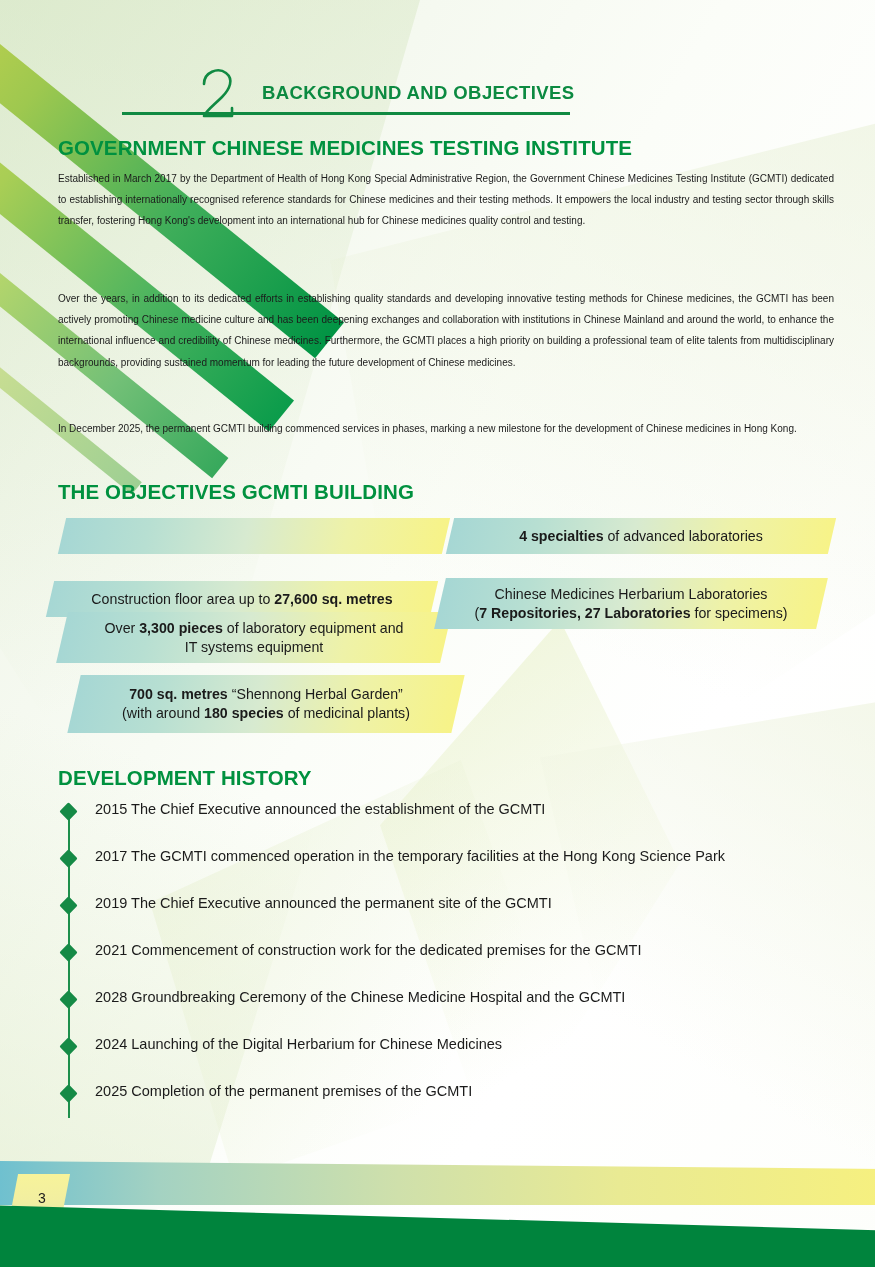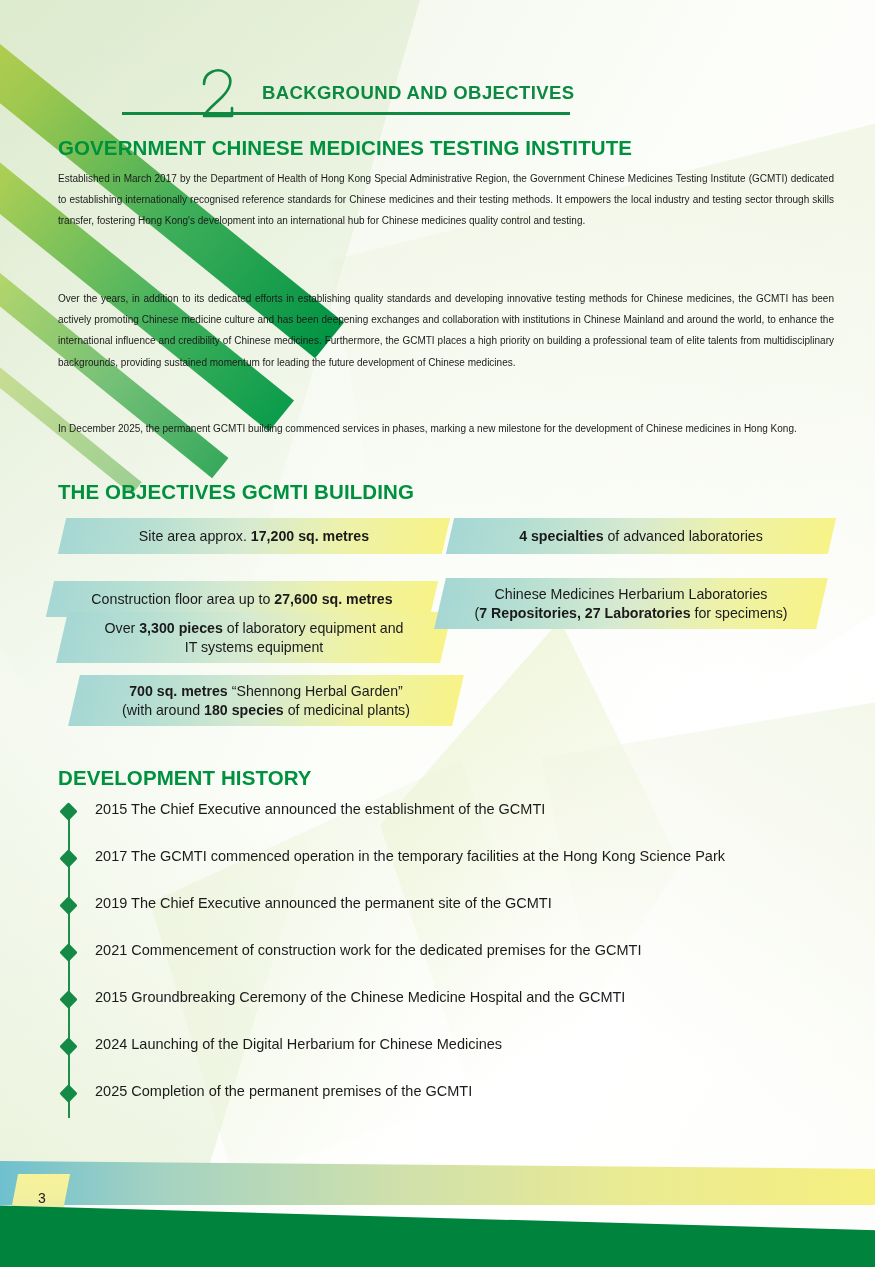--- a/index.html
+++ b/index.html
@@ -103,21 +103,21 @@
     background:linear-gradient(90deg,#a6d7d4 0%,#b7dfd2 22%,#d7ead0 48%,#eef2a8 74%,#f7f388 100%);
     transform:skewX(-13deg);
   }
   .banner .txt{position:relative;z-index:2;padding:0 14px;}
   .banner b{font-weight:bold;}
 
   
   #banner-site-area{left:62px;top:518px;width:384px;height:36px;}
   #banner-floor-area{left:50px;top:565px;width:384px;height:36px;margin-top:16px;}
   #banner-equipment{left:62px;top:612px;width:384px;height:51px;}
-  #banner-garden{left:74px;top:675px;width:384px;height:51px;}
+  #banner-garden{left:74px;top:675px;width:384px;height:58px;}
   
   #banner-specialties{left:450px;top:518px;width:382px;height:36px;}
   #banner-herbarium{left:440px;top:578px;width:382px;height:51px;}
   #banner-collaboration{left:440px;top:655px;width:382px;height:70px;}
 
   
   .timeline{position:absolute;left:58px;top:800px;width:790px;}
   .tl-line{position:absolute;left:10px;top:8px;width:2px;height:310px;background:#1d8f4b;}
   .tl-item{position:relative;height:47px;}
   .tl-dot{
@@ -187,21 +187,20 @@
     <div class="para" id="para-1">Established in March 2017 by the Department of Health of Hong Kong Special Administrative Region, the Government Chinese Medicines Testing Institute (GCMTI) dedicated to establishing internationally recognised reference standards for Chinese medicines and their testing methods. It empowers the local industry and testing sector through skills transfer, fostering Hong Kong's development into an international hub for Chinese medicines quality control and testing.</div>
 
     <div class="para" id="para-2">Over the years, in addition to its dedicated efforts in establishing quality standards and developing innovative testing methods for Chinese medicines, the GCMTI has been actively promoting Chinese medicine culture and has been deepening exchanges and collaboration with institutions in Chinese Mainland and around the world, to enhance the international influence and credibility of Chinese medicines.  Furthermore, the GCMTI places a high priority on building a professional team of elite talents from multidisciplinary backgrounds, providing sustained momentum for leading the future development of Chinese medicines.</div>
 
     <div class="para" id="para-3">In December 2025, the permanent GCMTI building commenced services in phases, marking a new milestone for the development of Chinese medicines in Hong Kong.</div>
 
     <div class="h-green" id="heading-building">THE OBJECTIVES GCMTI BUILDING</div>
 
     <div class="banner" id="banner-site-area">
       <span class="skin"></span>
-      <span class="txt"><span>Site area approx. <b>17,200 sq. metres</b></span></span>
     </div>
 
     <div class="banner" id="banner-floor-area">
       <span class="skin"></span>
       <span class="txt"><span>Construction floor area up to <b>27,600 sq. metres</b></span></span>
     </div>
 
     <div class="banner" id="banner-equipment">
       <span class="skin"></span>
       <span class="txt"><span>Over <b>3,300 pieces</b> of laboratory equipment and<br>IT systems equipment</span></span>
@@ -239,21 +238,21 @@
       <div class="tl-item">
         <span class="tl-dot"></span>
         <span class="tl-text">2019 The Chief Executive announced the permanent site of the GCMTI</span>
       </div>
       <div class="tl-item">
         <span class="tl-dot"></span>
         <span class="tl-text">2021 Commencement of construction work for the dedicated premises for the GCMTI</span>
       </div>
       <div class="tl-item">
         <span class="tl-dot"></span>
-        <span class="tl-text">2015 Groundbreaking Ceremony of the Chinese Medicine Hospital and the GCMTI</span>
+        <span class="tl-text">2028 Groundbreaking Ceremony of the Chinese Medicine Hospital and the GCMTI</span>
       </div>
       <div class="tl-item">
         <span class="tl-dot"></span>
         <span class="tl-text">2024 Launching of the Digital Herbarium for Chinese Medicines</span>
       </div>
       <div class="tl-item">
         <span class="tl-dot"></span>
         <span class="tl-text">2025 Completion of the permanent premises of the GCMTI</span>
       </div>
     </div>

